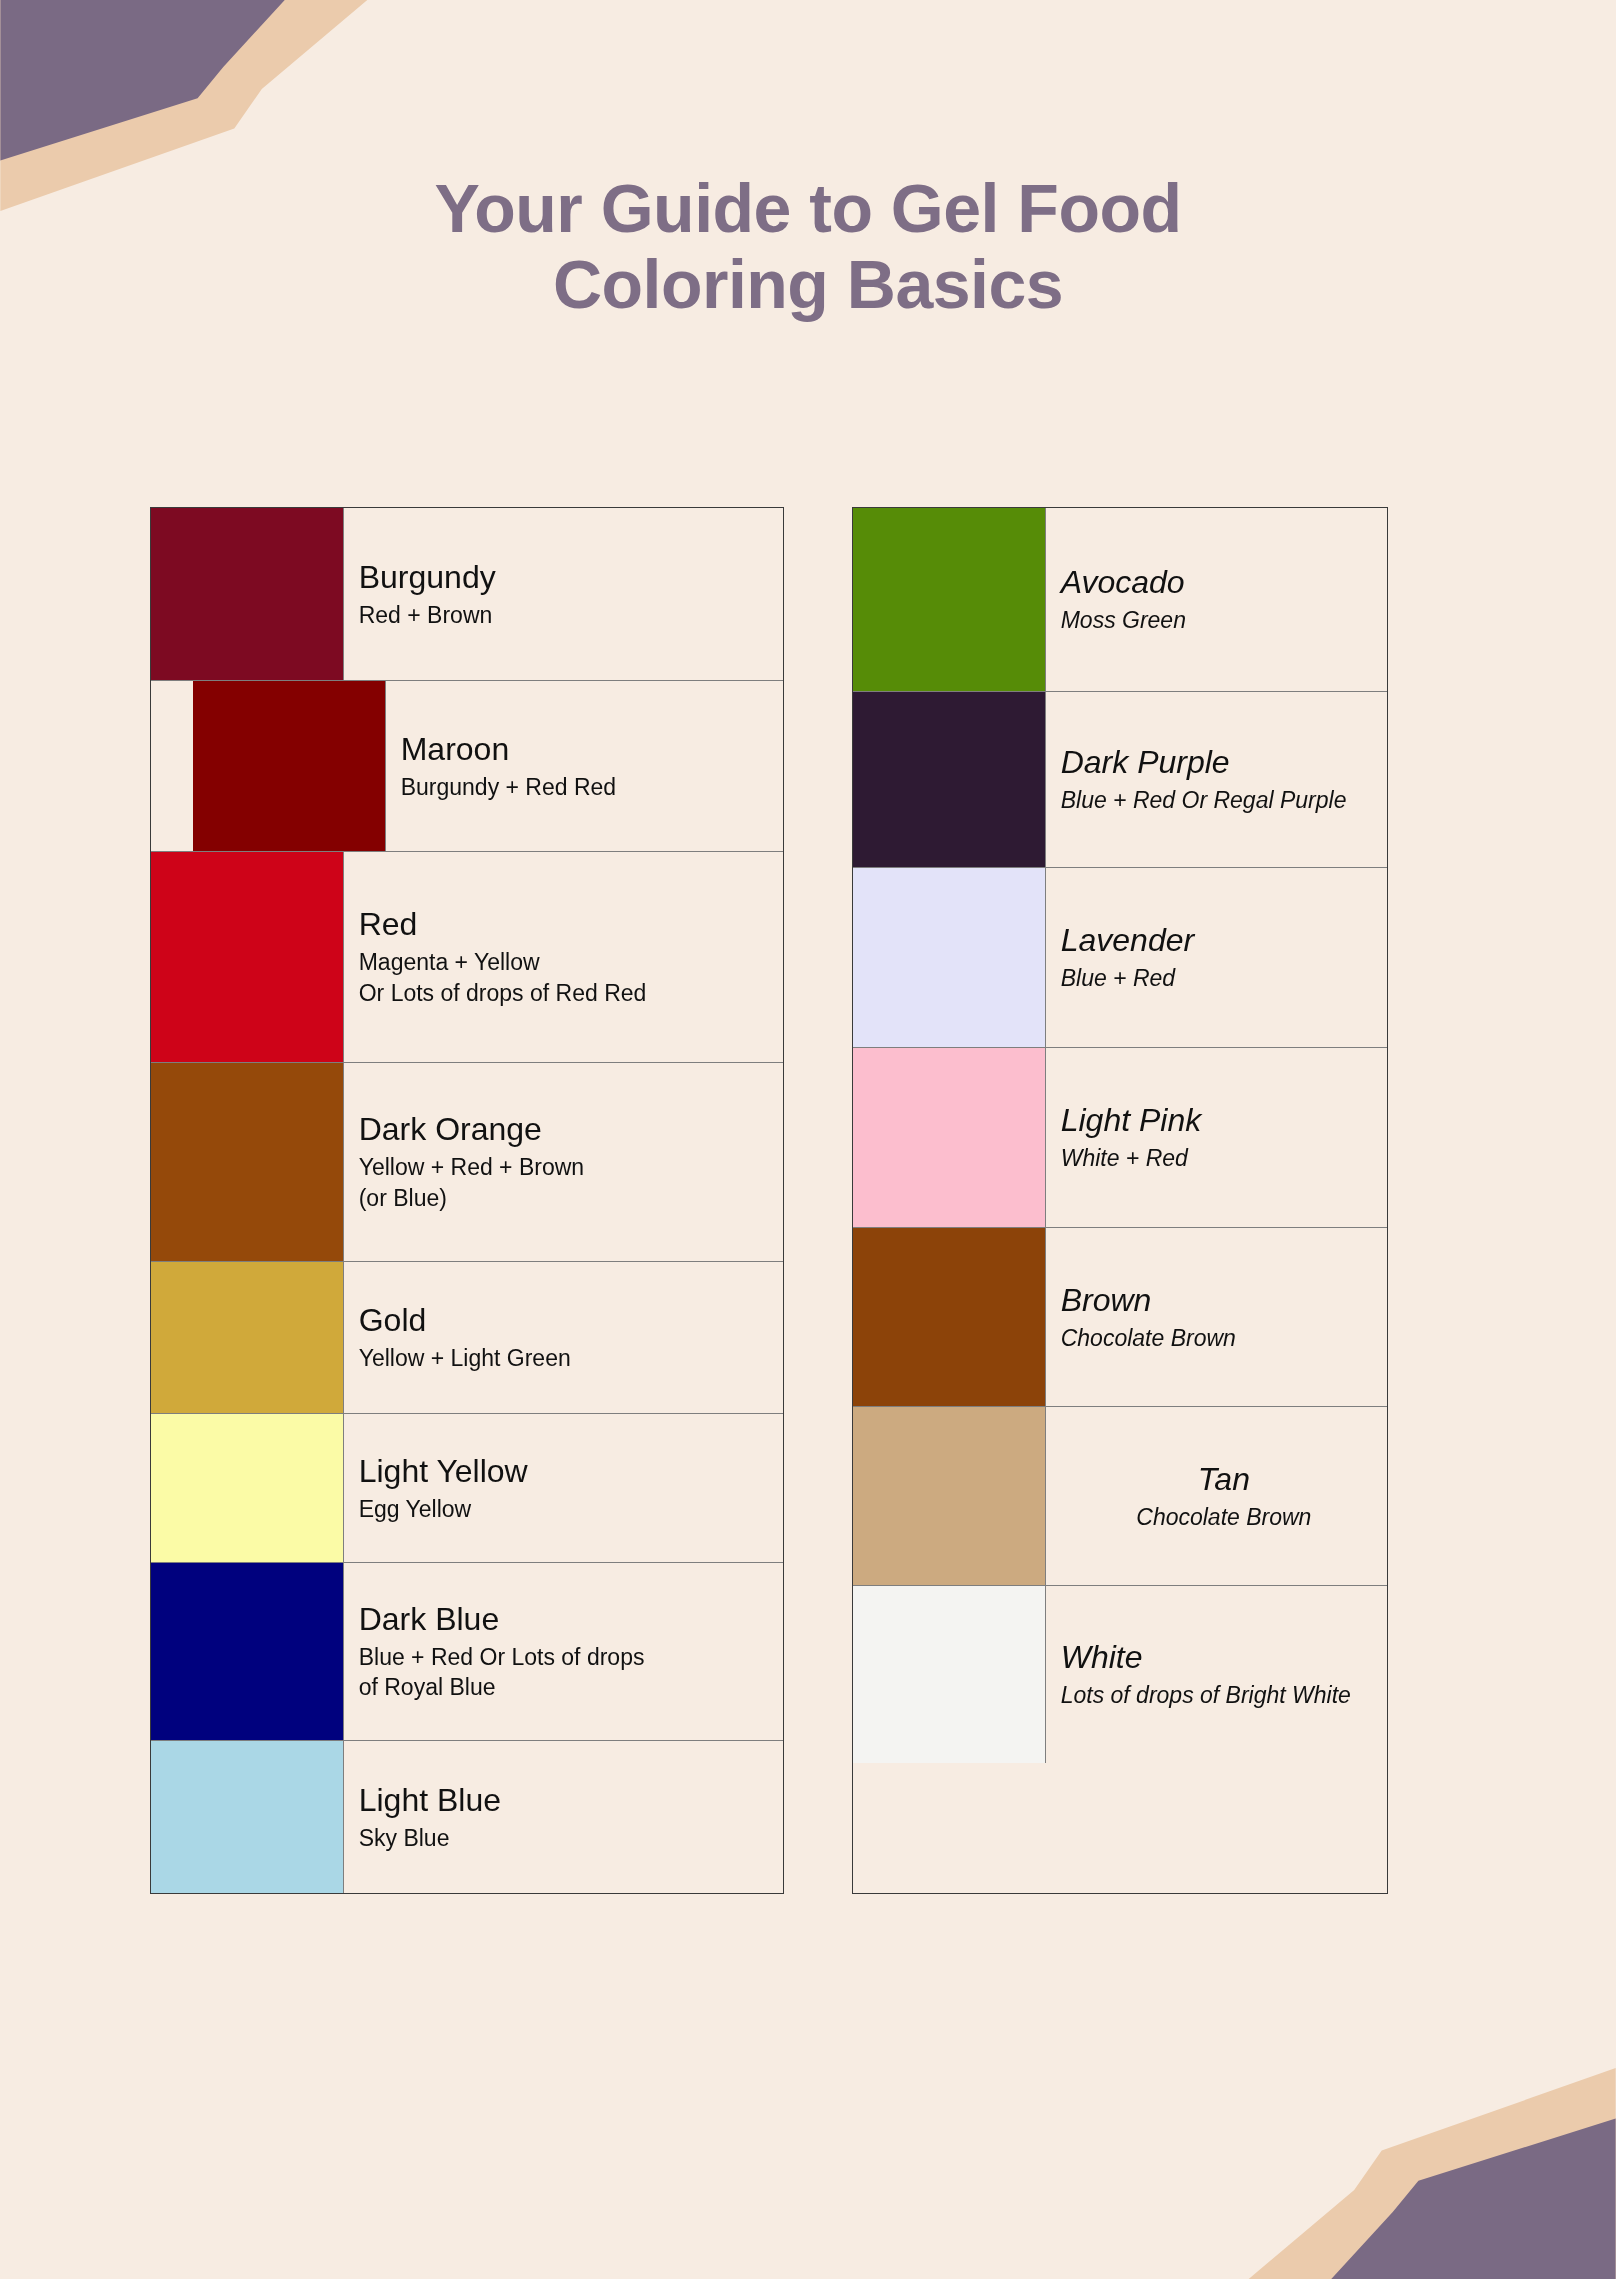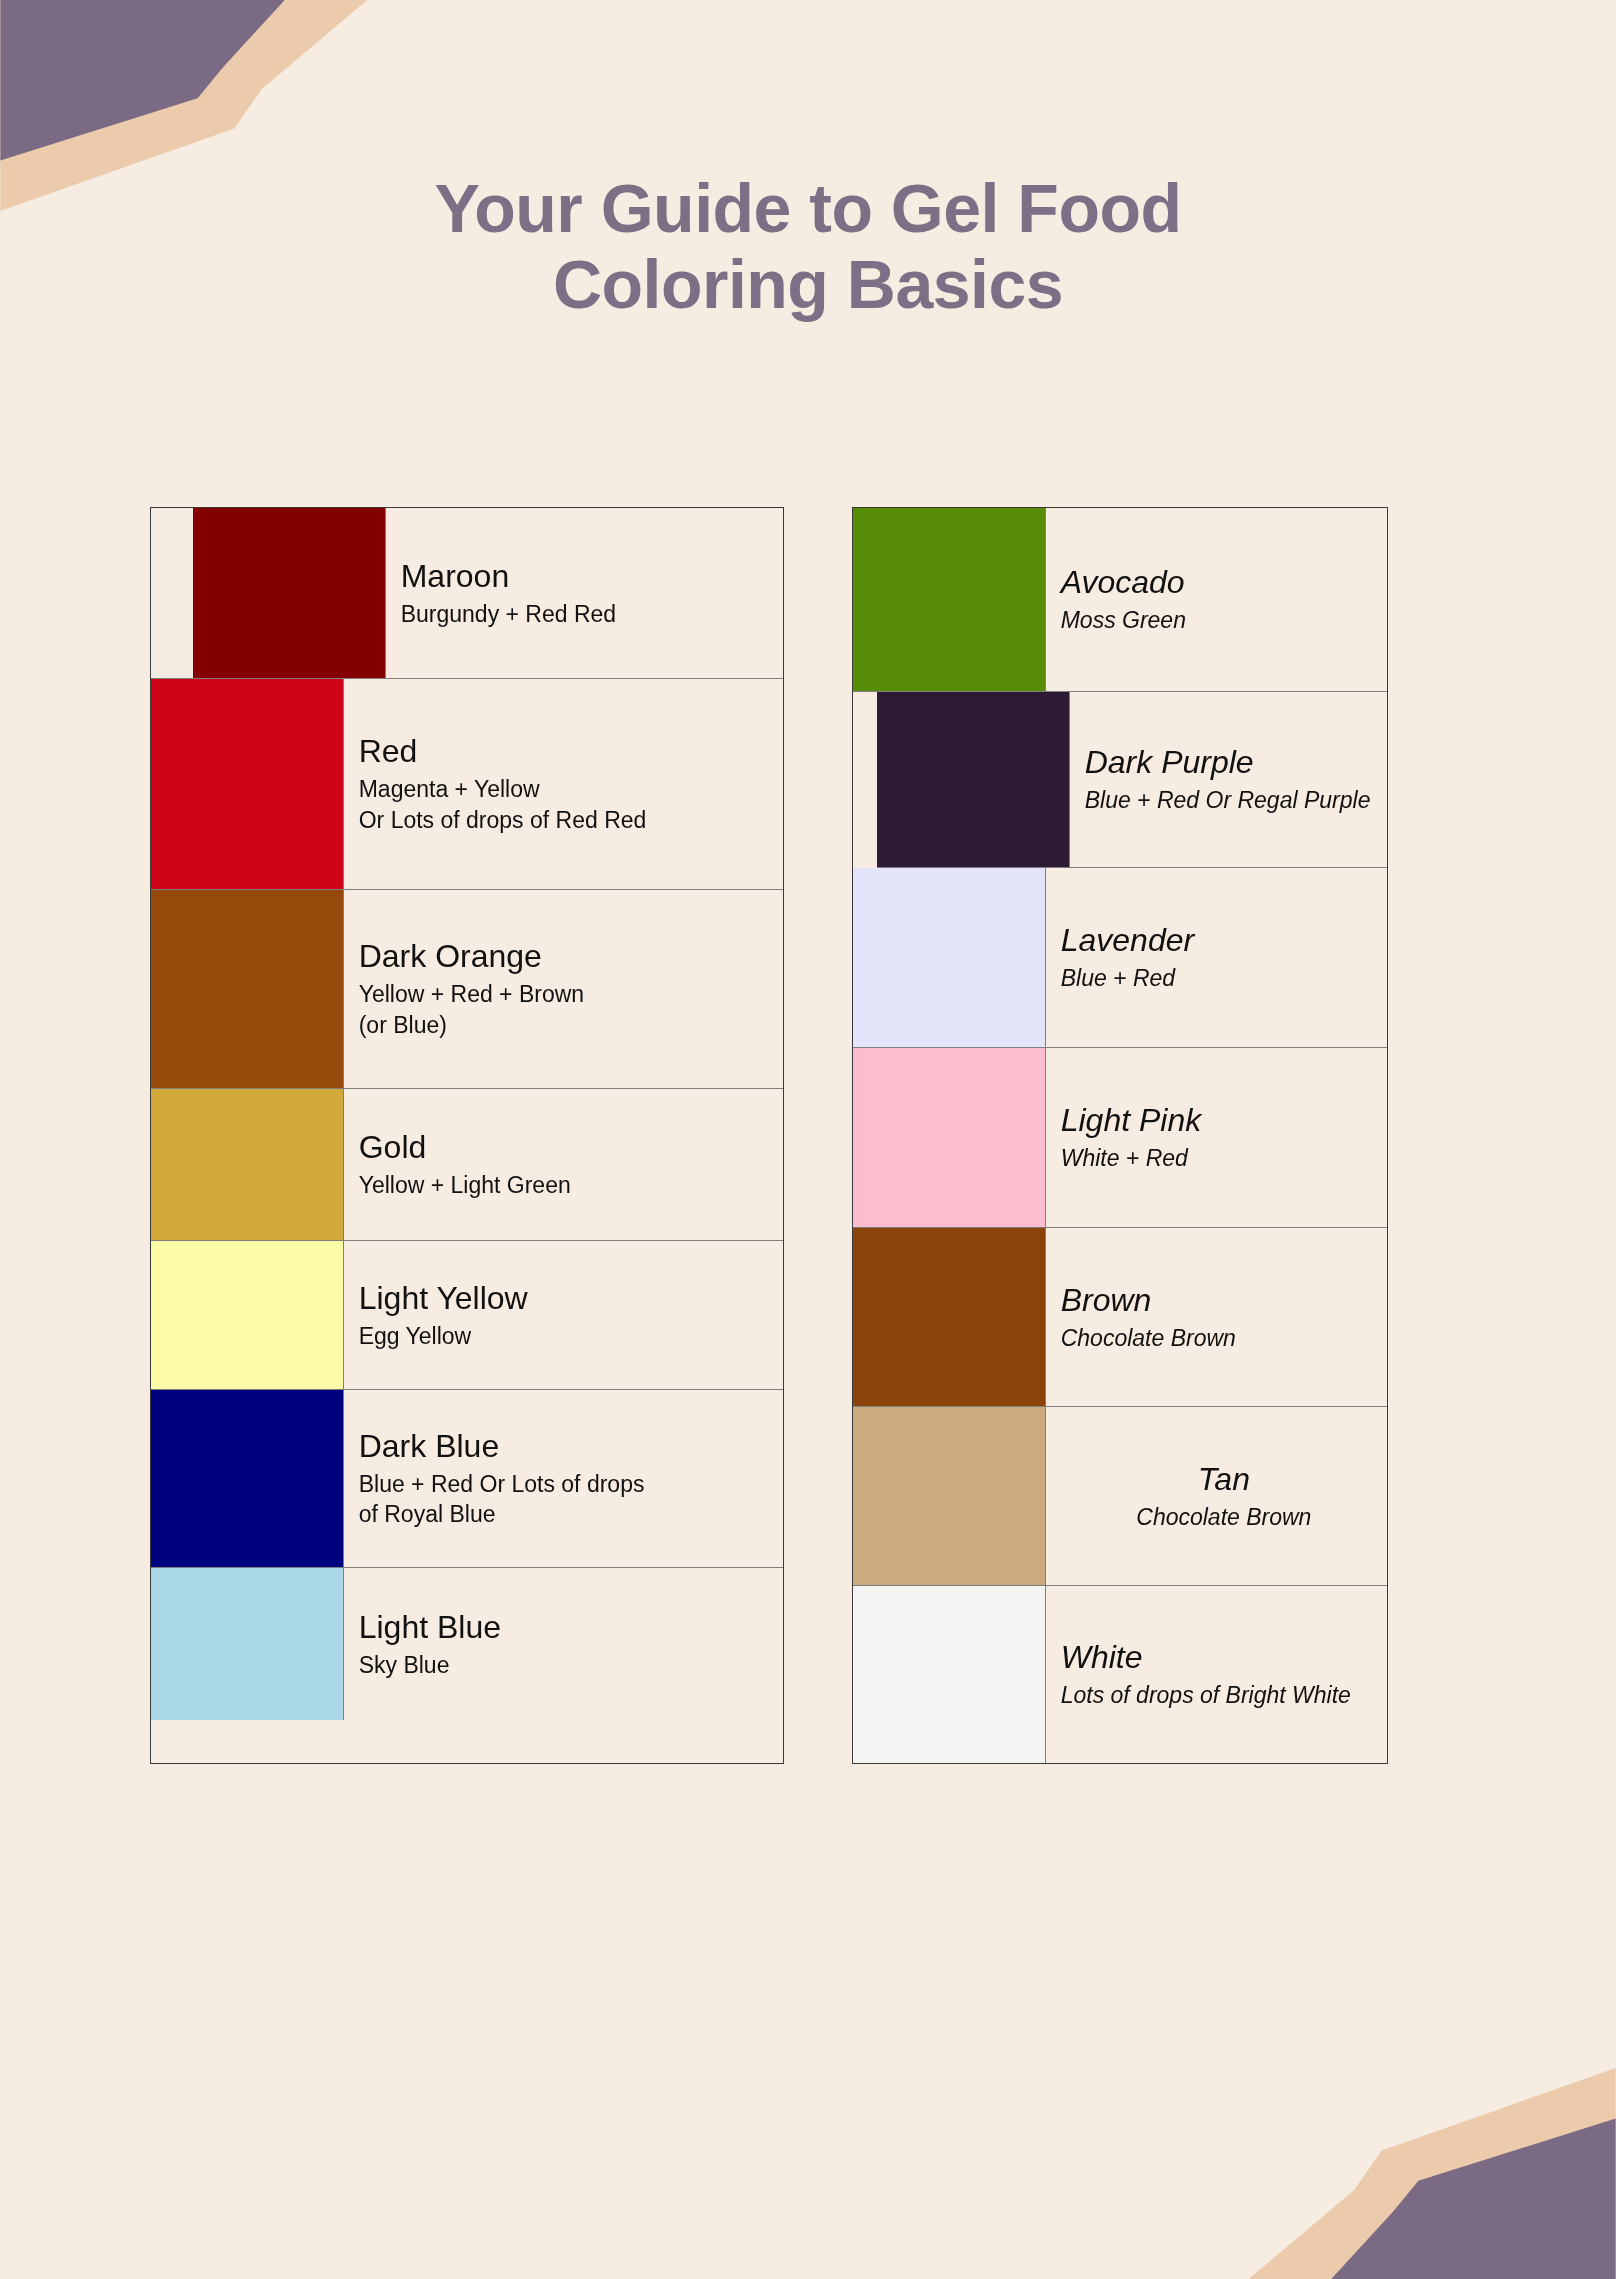--- a/index.html
+++ b/index.html
@@ -123,20 +123,29 @@
 
 <div class="title-wrap">
   <h1 class="title">
     <span class="title-line">Your Guide to Gel Food</span>
     <span class="title-line">Coloring Basics</span>
   </h1>
 </div>
 
 <div class="tables">
   <div class="table table-left">
+      <div class="row" style="min-height: 173px;">
+        <div class="swatch" style="background: rgb(125, 10, 34);"></div>
+        <div class="cell-text">
+          <div class="color-name">Burgundy</div>
+          <div class="color-recipe">
+            <span class="recipe-line">Red + Brown</span>
+          </div>
+        </div>
+      </div>
       <div class="row" style="min-height: 171px; padding-left: 42px;">
         <div class="swatch" style="background: rgb(132, 0, 0);"></div>
         <div class="cell-text">
           <div class="color-name">Maroon</div>
           <div class="color-recipe">
             <span class="recipe-line">Burgundy + Red Red</span>
           </div>
         </div>
       </div>
       <div class="row" style="min-height: 211px;">
@@ -200,21 +209,21 @@
   <div class="table table-right">
       <div class="row" style="min-height: 184px;">
         <div class="swatch" style="background: rgb(86, 140, 7);"></div>
         <div class="cell-text">
           <div class="color-name">Avocado</div>
           <div class="color-recipe">
             <span class="recipe-line">Moss Green</span>
           </div>
         </div>
       </div>
-      <div class="row" style="min-height: 176px; margin-left: 24px;">
+      <div class="row" style="min-height: 176px;">
         <div class="swatch" style="background: rgb(46, 26, 51);"></div>
         <div class="cell-text">
           <div class="color-name">Dark Purple</div>
           <div class="color-recipe">
             <span class="recipe-line">Blue + Red Or Regal Purple</span>
           </div>
         </div>
       </div>
       <div class="row" style="min-height: 180px;">
         <div class="swatch" style="background: rgb(227, 227, 249);"></div>

